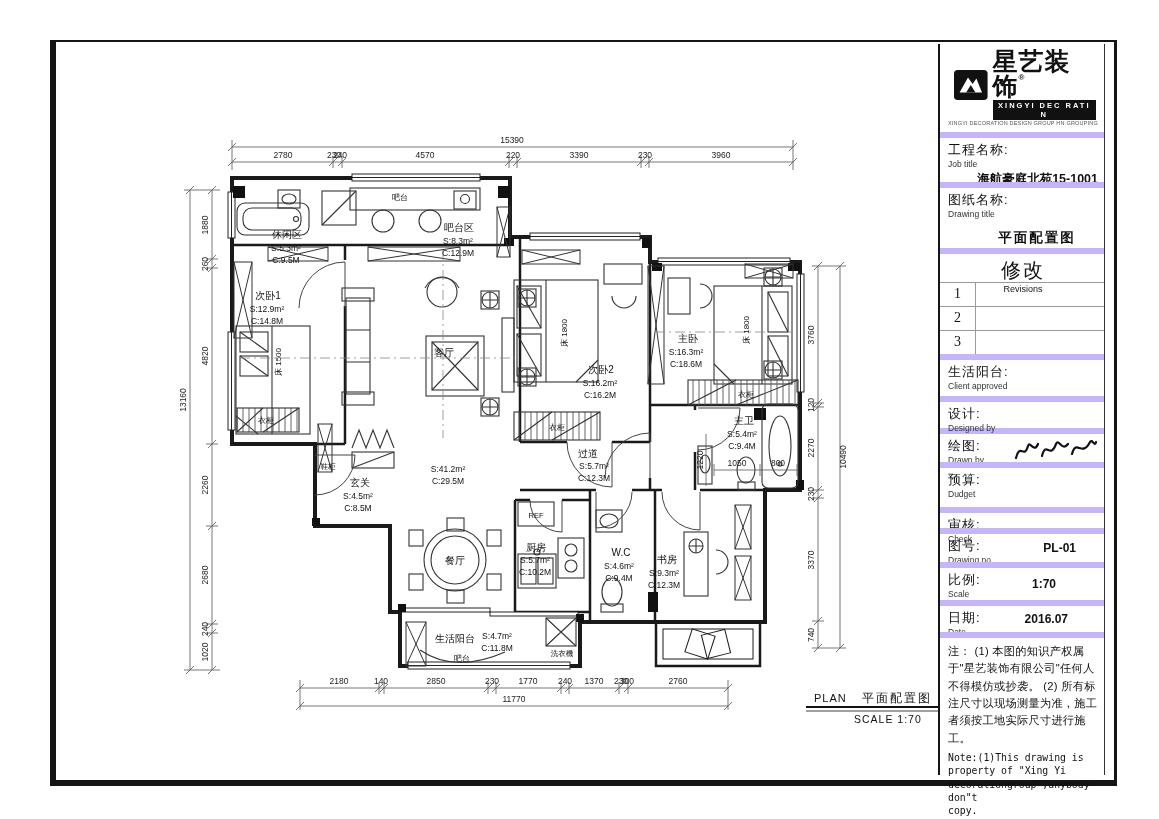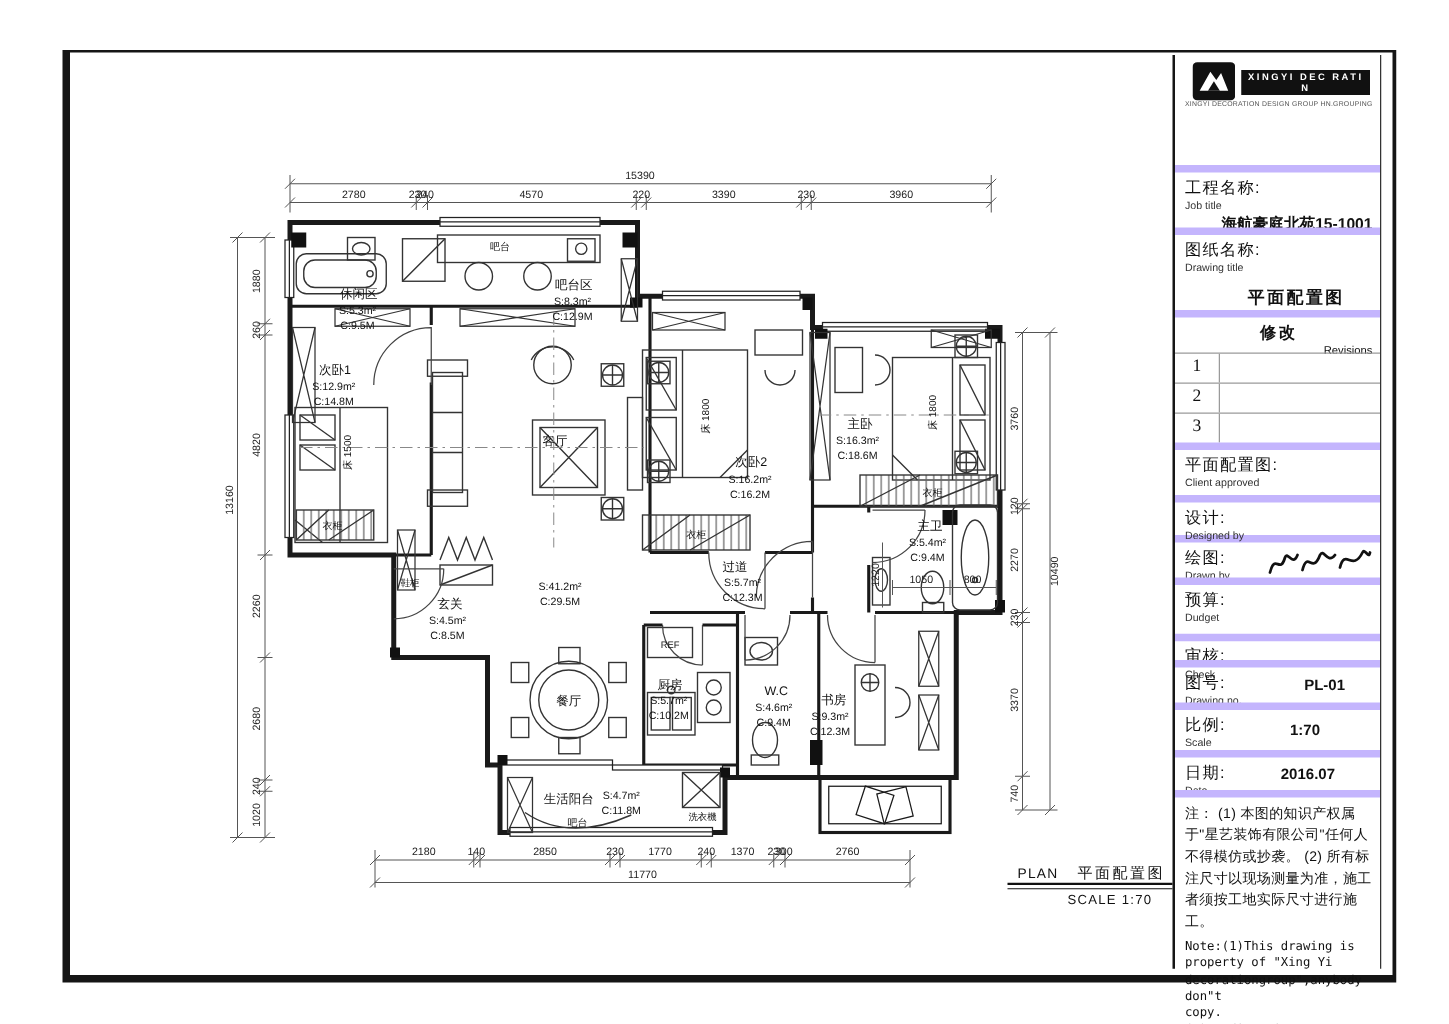--- a/index.html
+++ b/index.html
@@ -24,22 +24,22 @@
   .logo-txt{font-size:25px;font-weight:bold;letter-spacing:1px;line-height:1;}
   .logo-reg{font-size:8px;vertical-align:top;}
   .logo-bar{background:#111;color:#fff;font-size:7.5px;letter-spacing:2px;text-align:center;
             padding:1px 2px;margin-top:1px;font-weight:bold;}
   .company-cn{font-size:12.5px;text-align:center;margin-top:3px;letter-spacing:0.5px;}
   .company-en{font-size:5.5px;color:#555;text-align:center;letter-spacing:0.2px;}
   .val-right{position:absolute;right:8px;top:50%;transform:translateY(-50%);font-size:12px;font-weight:bold;}
   .job-val{font-size:12.5px;font-weight:bold;text-align:right;margin-top:2px;}
   .draw-val{font-size:13.5px;font-weight:bold;text-align:center;margin:10px 0 0 28px;letter-spacing:2px;}
   .rev-head{text-align:center;}
-  .rev-head .cn{font-size:13px;letter-spacing:2px;font-weight:bold;}
-  .rev-head .en{font-size:9px;text-align:right;}
+  .rev-head .cn{font-size:20px;letter-spacing:2px;}
+  .rev-head .en{font-size:9px;}
   .rev-row{position:absolute;left:0;width:100%;height:24px;border-top:1px solid #9a9a9a;box-sizing:border-box;}
   .rev-num{position:absolute;left:0;top:0;width:36px;height:100%;border-right:1px solid #9a9a9a;
            box-sizing:border-box;font-size:14px;text-align:center;padding-top:3px;font-family:"Liberation Serif",serif;}
   .note-cn{font-size:11.2px;line-height:1.55;letter-spacing:0.3px;}
   .note-en{font-size:9.8px;line-height:1.35;margin-top:4px;white-space:pre-line;font-family:"DejaVu Sans Mono",monospace;}
   .sig{position:absolute;right:6px;top:2px;}
 </style>
 </head>
 <body>
 <div class="page">
@@ -508,20 +508,21 @@
 <div class="tb">
 
   <div class="sec" style="top:0;height:88px;border-top:none;">
     <div class="logo-row">
       <svg width="36" height="32" viewBox="0 0 36 32">
         <rect x="0" y="0" width="36" height="32" rx="4" fill="#111"></rect>
         <path d="M6,24 L15,8 L20,15 L24,9 L30,24 Z" fill="#fff"></path>
         <path d="M13,24 L18,16 L23,24 Z" fill="#111"></path>
       </svg>
       <div>
+        <div class="logo-txt"><span>星艺装饰</span><span class="logo-reg">®</span></div>
         <div class="logo-bar">XINGYI DEC RATI N</div>
       </div>
     </div>
     <div class="company-en">XINGYI DECORATION DESIGN GROUP HN.GROUPING</div>
   </div>
 
   <div class="sec" style="top:88px;height:50px;">
     <div class="lb">工程名称:</div>
     <div class="le">Job title</div>
     <div class="job-val">海航豪庭北苑15-1001</div>
@@ -541,21 +542,21 @@
         <div class="rev-num">1</div>
       </div>
   <div class="rev-row" style="top:262px;">
         <div class="rev-num">2</div>
       </div>
   <div class="rev-row" style="top:286px;">
         <div class="rev-num">3</div>
       </div>
 
   <div class="sec" style="top:310px;height:42px;">
-    <div class="lb">平面配置图:</div>
+    <div class="lb">生活阳台:</div>
     <div class="le">Client approved</div>
   </div>
 
   <div class="sec" style="top:384px;height:34px;">
     <div class="lb">绘图:</div>
     <div class="le">Drawn by</div>
     <svg class="sig" width="86" height="30" viewBox="0 0 86 30">
       <path d="M4,22 C8,6 12,24 16,10 C18,4 22,18 26,8 M30,20 C34,4 38,24 44,8 C47,2 50,16 56,8 M60,18 C64,2 70,22 78,6 C80,2 83,12 84,6" stroke="#111" stroke-width="2.2" fill="none" stroke-linecap="round"></path>
     </svg>
   </div>

